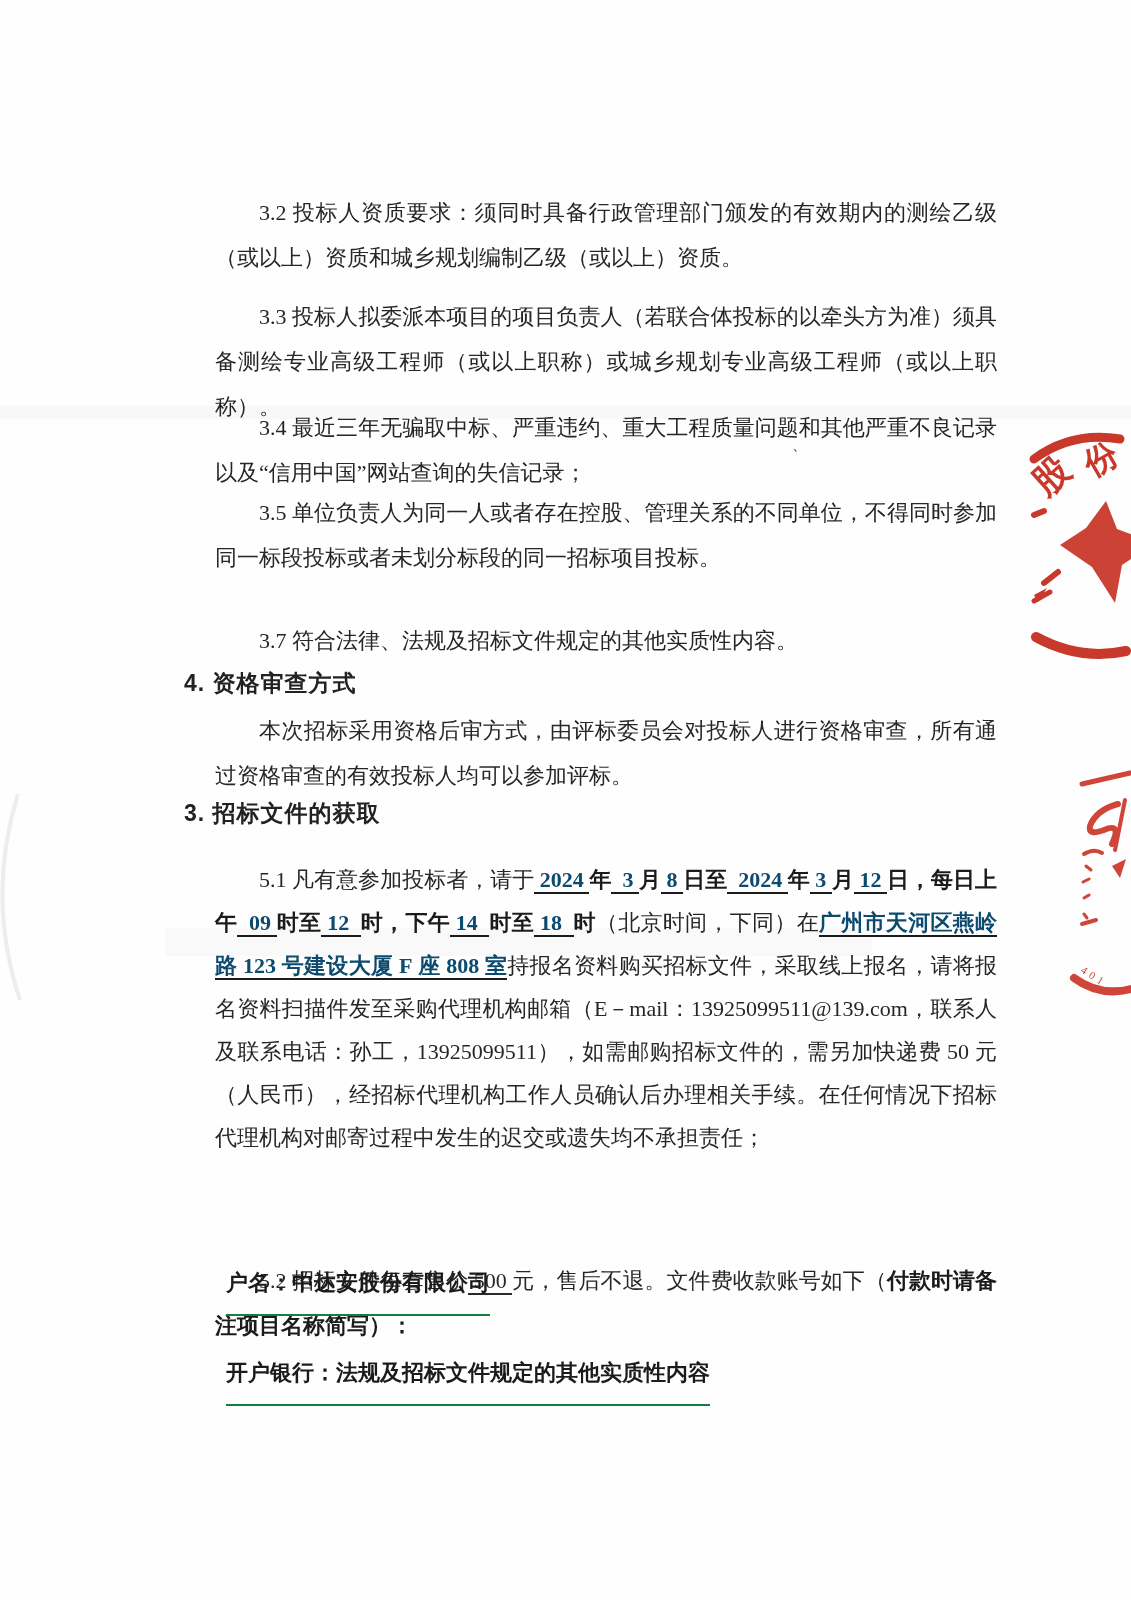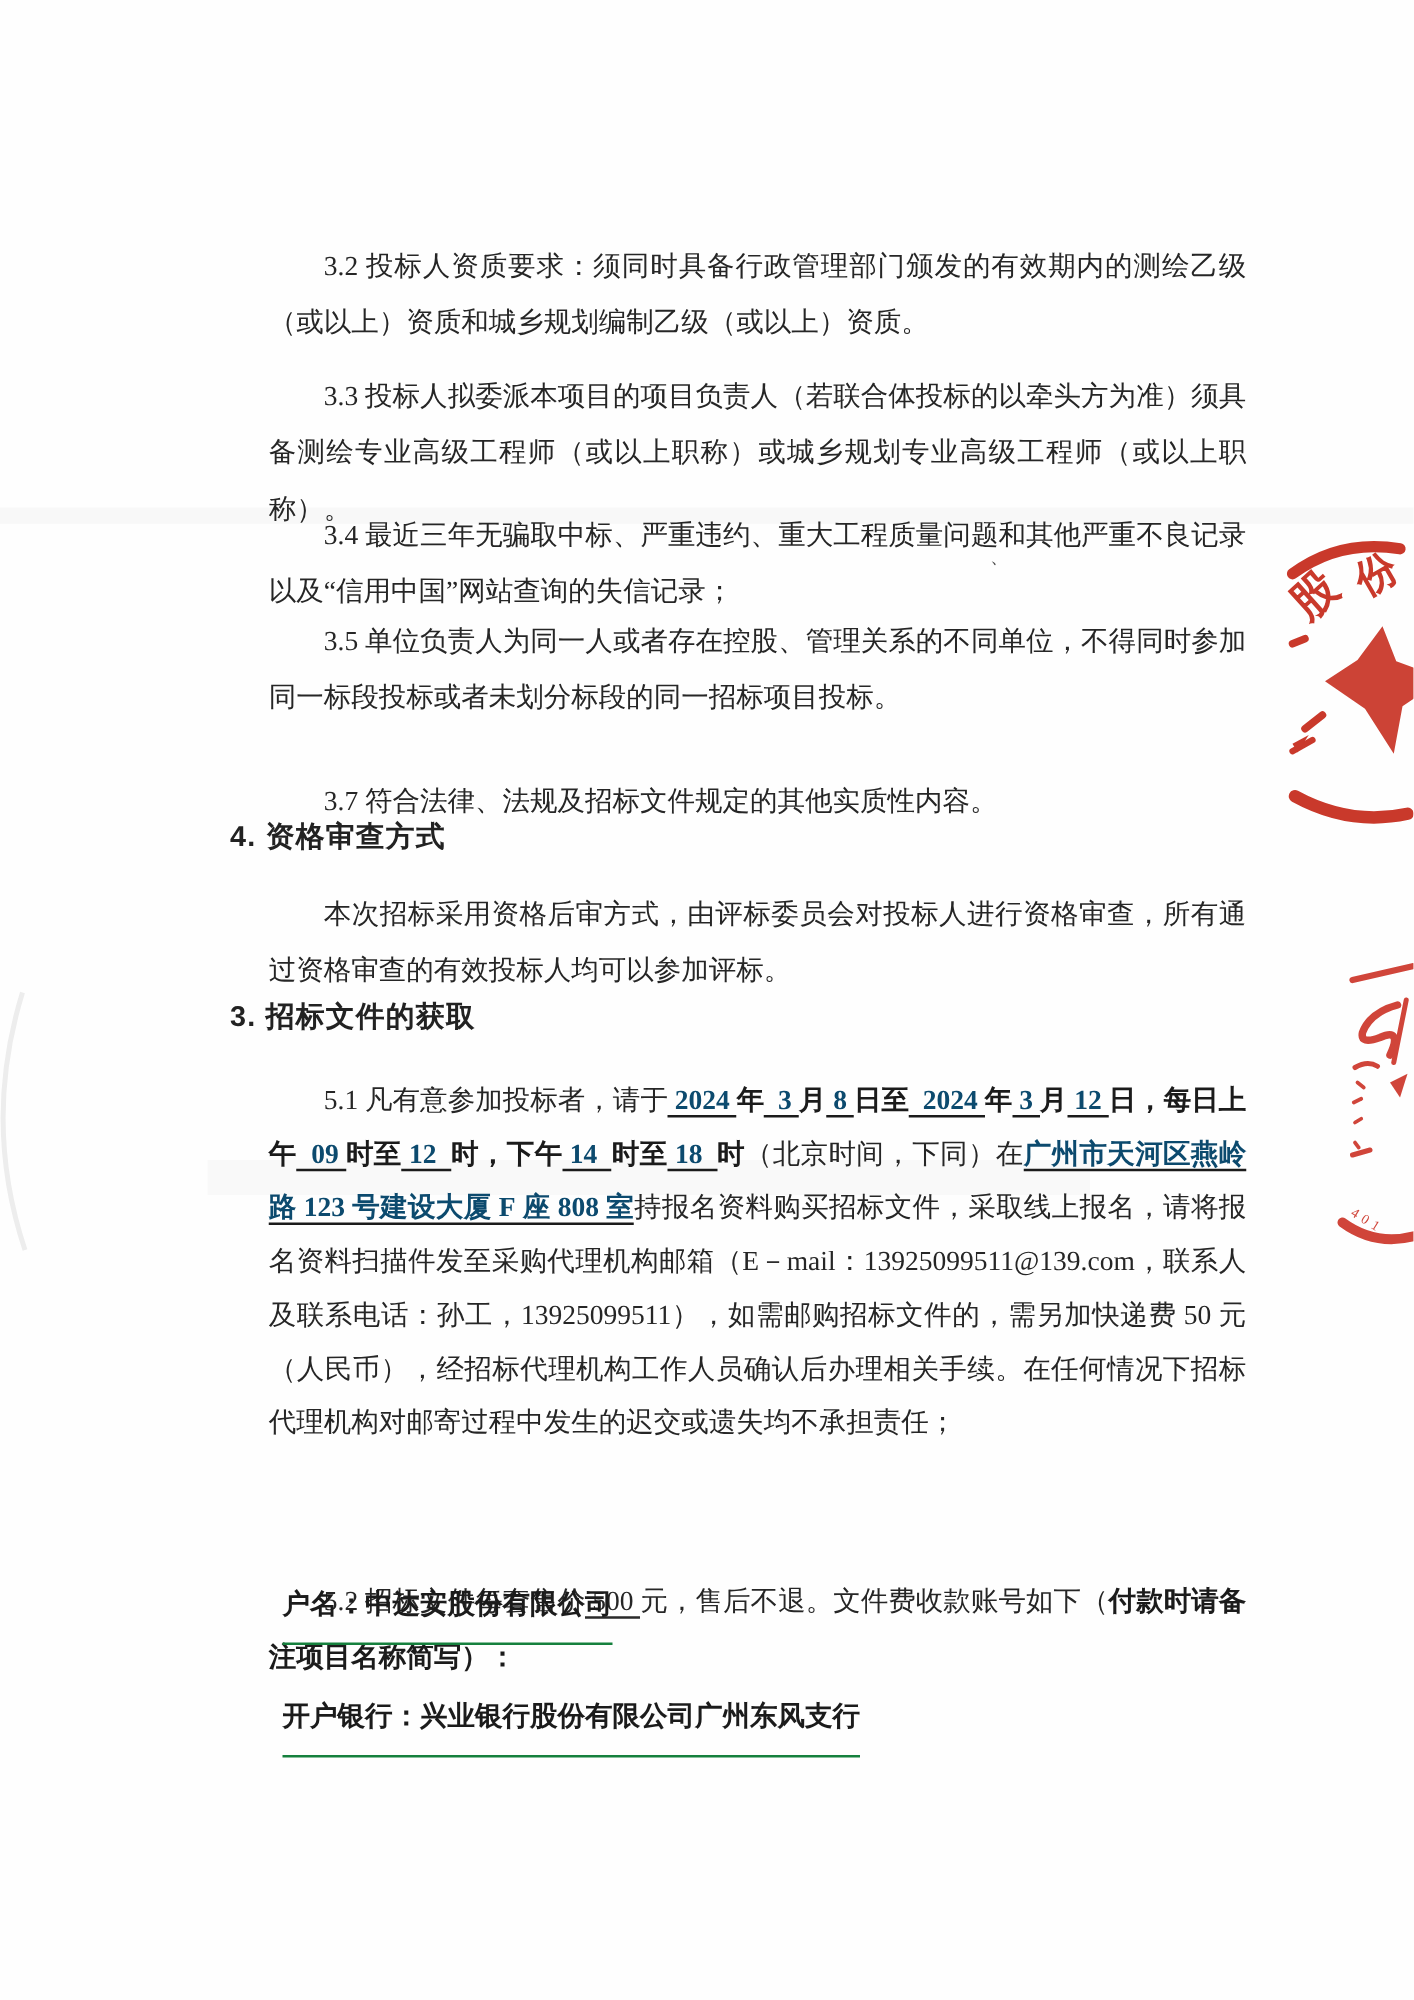--- a/index.html
+++ b/index.html
@@ -56,31 +56,31 @@
     <path d="M 18 6 Q -14 110 20 212" stroke="#ededed" stroke-width="4" fill="none"></path>
   </svg>
   <div class="stray-mark">、</div>
 
   <p class="para indent" style="top:168px;">3.2 投标人资质要求：须同时具备行政管理部门颁发的有效期内的测绘乙级（或以上）资质和城乡规划编制乙级（或以上）资质。</p>
   <p class="para indent" style="top:272px;">3.3 投标人拟委派本项目的项目负责人（若联合体投标的以牵头方为准）须具备测绘专业高级工程师（或以上职称）或城乡规划专业高级工程师（或以上职称）。</p>
   <p class="para indent" style="top:383px;">3.4 最近三年无骗取中标、严重违约、重大工程质量问题和其他严重不良记录以及“信用中国”网站查询的失信记录；</p>
   <p class="para indent" style="top:468px;">3.5 单位负责人为同一人或者存在控股、管理关系的不同单位，不得同时参加同一标段投标或者未划分标段的同一招标项目投标。</p>
   <p class="para indent" style="top:596px;">3.7 符合法律、法规及招标文件规定的其他实质性内容。</p>
 
-  <h2 class="heading" style="top:635px;">4. 资格审查方式</h2>
+  <h2 class="heading" style="top:649px;">4. 资格审查方式</h2>
   <p class="para indent" style="top:686px;">本次招标采用资格后审方式，由评标委员会对投标人进行资格审查，所有通过资格审查的有效投标人均可以参加评标。</p>
 
   <h2 class="heading" style="top:779px;">3. 招标文件的获取</h2>
 
   <p class="para indent p51" style="top:836px;"><span>5.1 凡有意参加投标者，请于</span><span class="bu">&nbsp;2024&nbsp;</span><span class="b">年</span><span class="bu">&nbsp;&nbsp;3&nbsp;</span><span class="b">月</span><span class="bu">&nbsp;8&nbsp;</span><span class="b">日至</span><span class="bu">&nbsp;&nbsp;2024&nbsp;</span><span class="b">年</span><span class="bu">&nbsp;3&nbsp;</span><span class="b">月</span><span class="bu">&nbsp;12&nbsp;</span><span class="b">日，每日上午</span><span class="bu">&nbsp;&nbsp;09&nbsp;</span><span class="b">时至</span><span class="bu">&nbsp;12&nbsp;&nbsp;</span><span class="b">时，下午</span><span class="bu">&nbsp;14&nbsp;&nbsp;</span><span class="b">时至</span><span class="bu">&nbsp;18&nbsp;&nbsp;</span><span class="b">时</span><span>（北京时间，下同）在</span><span class="bu">广州市天河区燕岭路&nbsp;123&nbsp;号建设大厦&nbsp;F&nbsp;座&nbsp;808&nbsp;室</span><span>持报名资料购买招标文件，采取线上报名，请将报名资料扫描件发至采购代理机构邮箱（E－mail：13925099511@139.com，联系人及联系电话：孙工，13925099511），如需邮购招标文件的，需另加快递费&nbsp;50&nbsp;元（人民币），经招标代理机构工作人员确认后办理相关手续。在任何情况下招标代理机构对邮寄过程中发生的迟交或遗失均不承担责任；</span></p>
 
   <p class="para indent" style="top:1236px;"><span>5.2 招标文件每套售价</span><span class="u">&nbsp;500&nbsp;</span><span>元，售后不退。文件费收款账号如下（</span><span class="b">付款时请备注项目名称简写）：</span></p>
 
   <div class="bank-line" style="top:1268px;"><span class="ul"><span>户名：</span><span>中达安股份有限公司</span></span></div>
-  <div class="bank-line" style="top:1358px;"><span class="ul"><span>开户银行：</span><span>兴业银行股份有限公司广州东风支行</span></span></div>
+  <div class="bank-line" style="top:1358px;"><span class="ul"><span>开户银行：</span><span>法规及招标文件规定的其他实质性内容</span></span></div>
 
   <svg class="seal" style="left:1020px;top:425px;" width="111" height="240" viewBox="0 0 111 240">
     <path class="stroke" d="M 14 34 Q 52 6 100 14" stroke-width="9"></path>
     <text font-size="36" transform="translate(26,72) rotate(-42)">股</text>
     <text font-size="33" transform="translate(72,52) rotate(-30)">份</text>
     <path class="stroke" d="M 14 90 L 24 86" stroke-width="6"></path>
     <polygon class="fill" points="40,120 66,103 86,76 97,104 135,118 102,140 95,178 72,142" opacity="0.95"></polygon>
     <path class="stroke" d="M 24 158 L 38 147" stroke-width="6"></path>
     <path class="stroke" d="M 14 176 L 30 167" stroke-width="5"></path>
     <polygon class="fill" points="14,170 27,163 18,177"></polygon>

